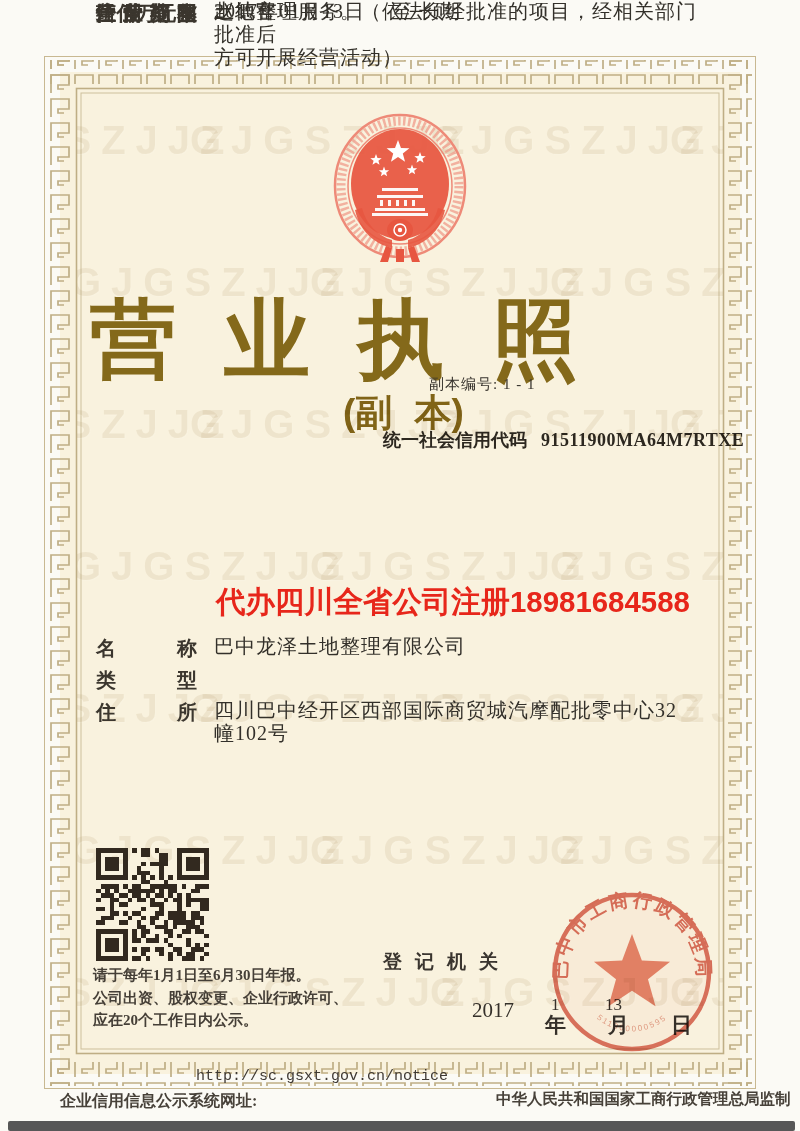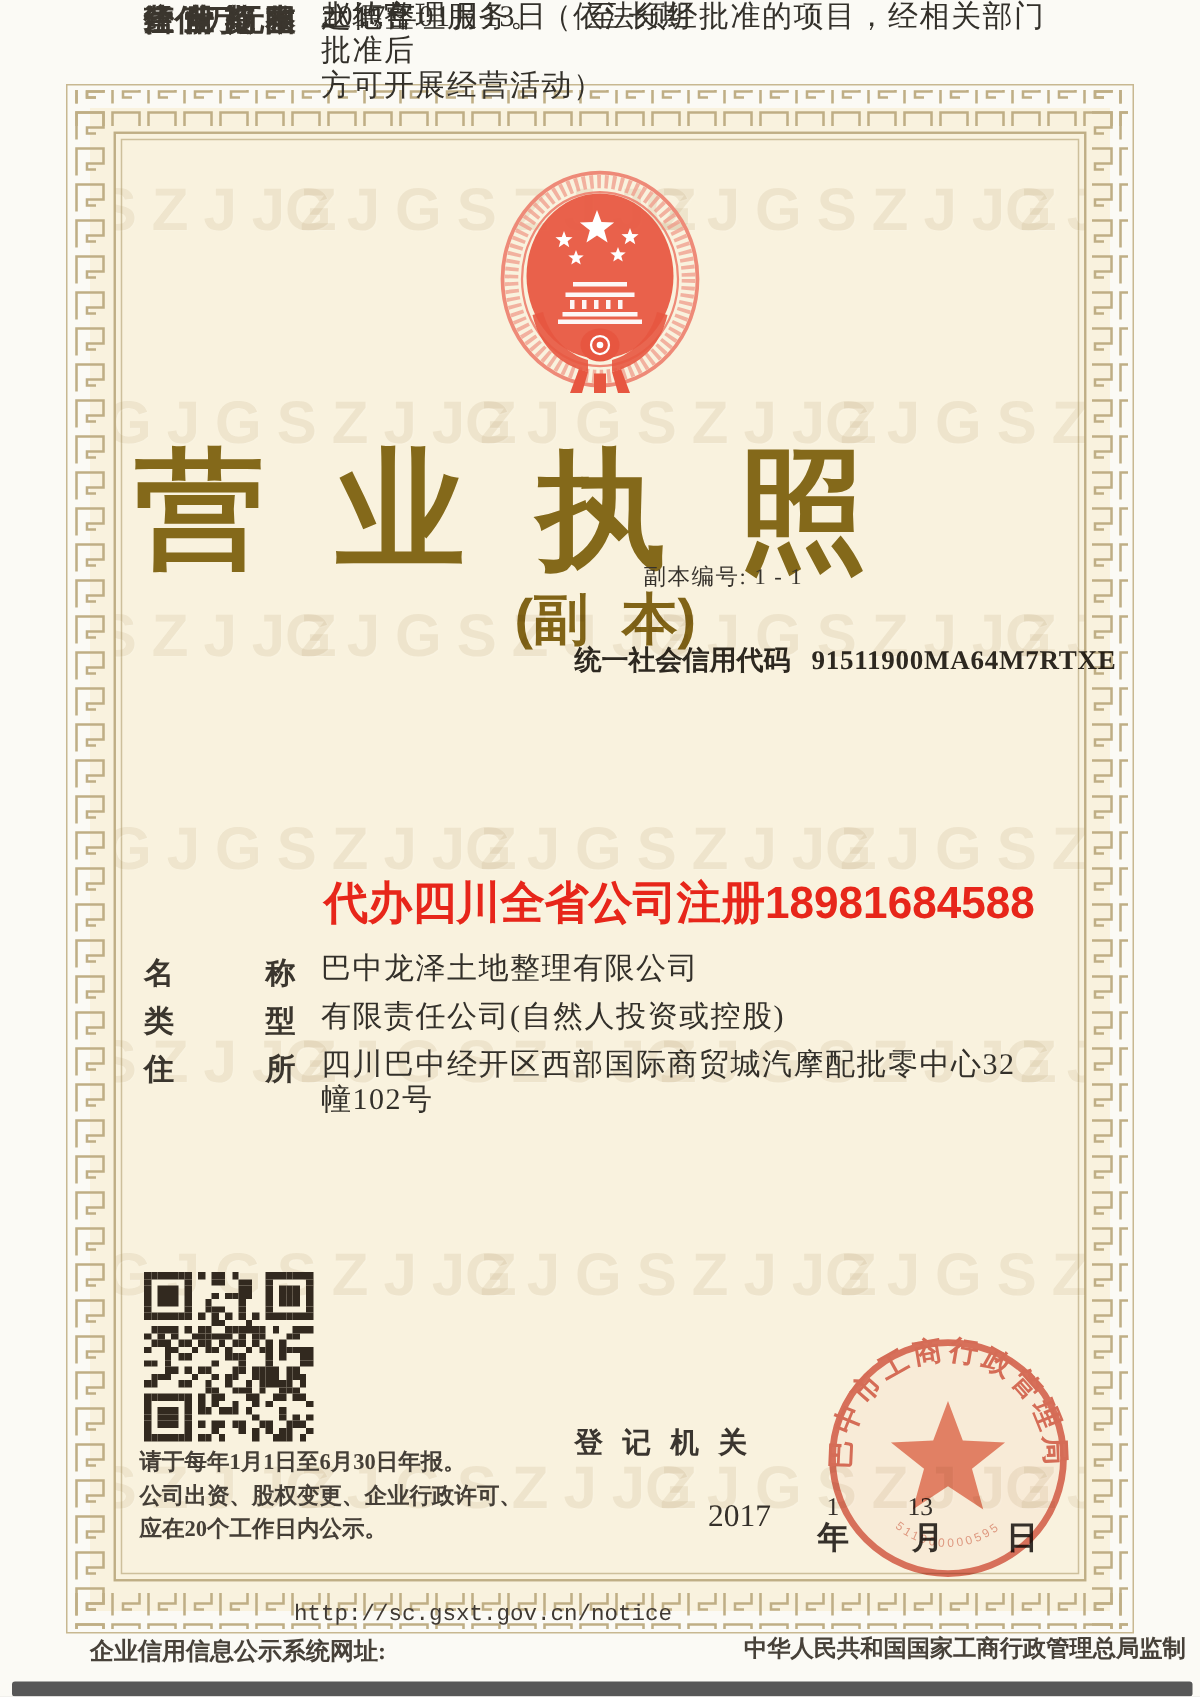--- a/index.html
+++ b/index.html
@@ -153,21 +153,20 @@
   <div class="abs credit-line">
     <span>统一社会信用代码</span><span class="code">91511900MA64M7RTXE</span>
   </div>
 
   <div class="field-row">
     <div class="field-label">名称</div>
     <div class="field-value">巴中龙泽土地整理有限公司</div>
   </div>
   <div class="field-row">
     <div class="field-label">类型</div>
-    <div class="field-value">有限责任公司(自然人投资或控股)</div>
   </div>
   <div class="field-row">
     <div class="field-label">住所</div>
     <div class="field-value">四川巴中经开区西部国际商贸城汽摩配批零中心32
 幢102号</div>
   </div>
   <div class="field-row">
     <div class="field-label">伍佰万元整</div>
     <div class="field-value">赵德官</div>
   </div>

